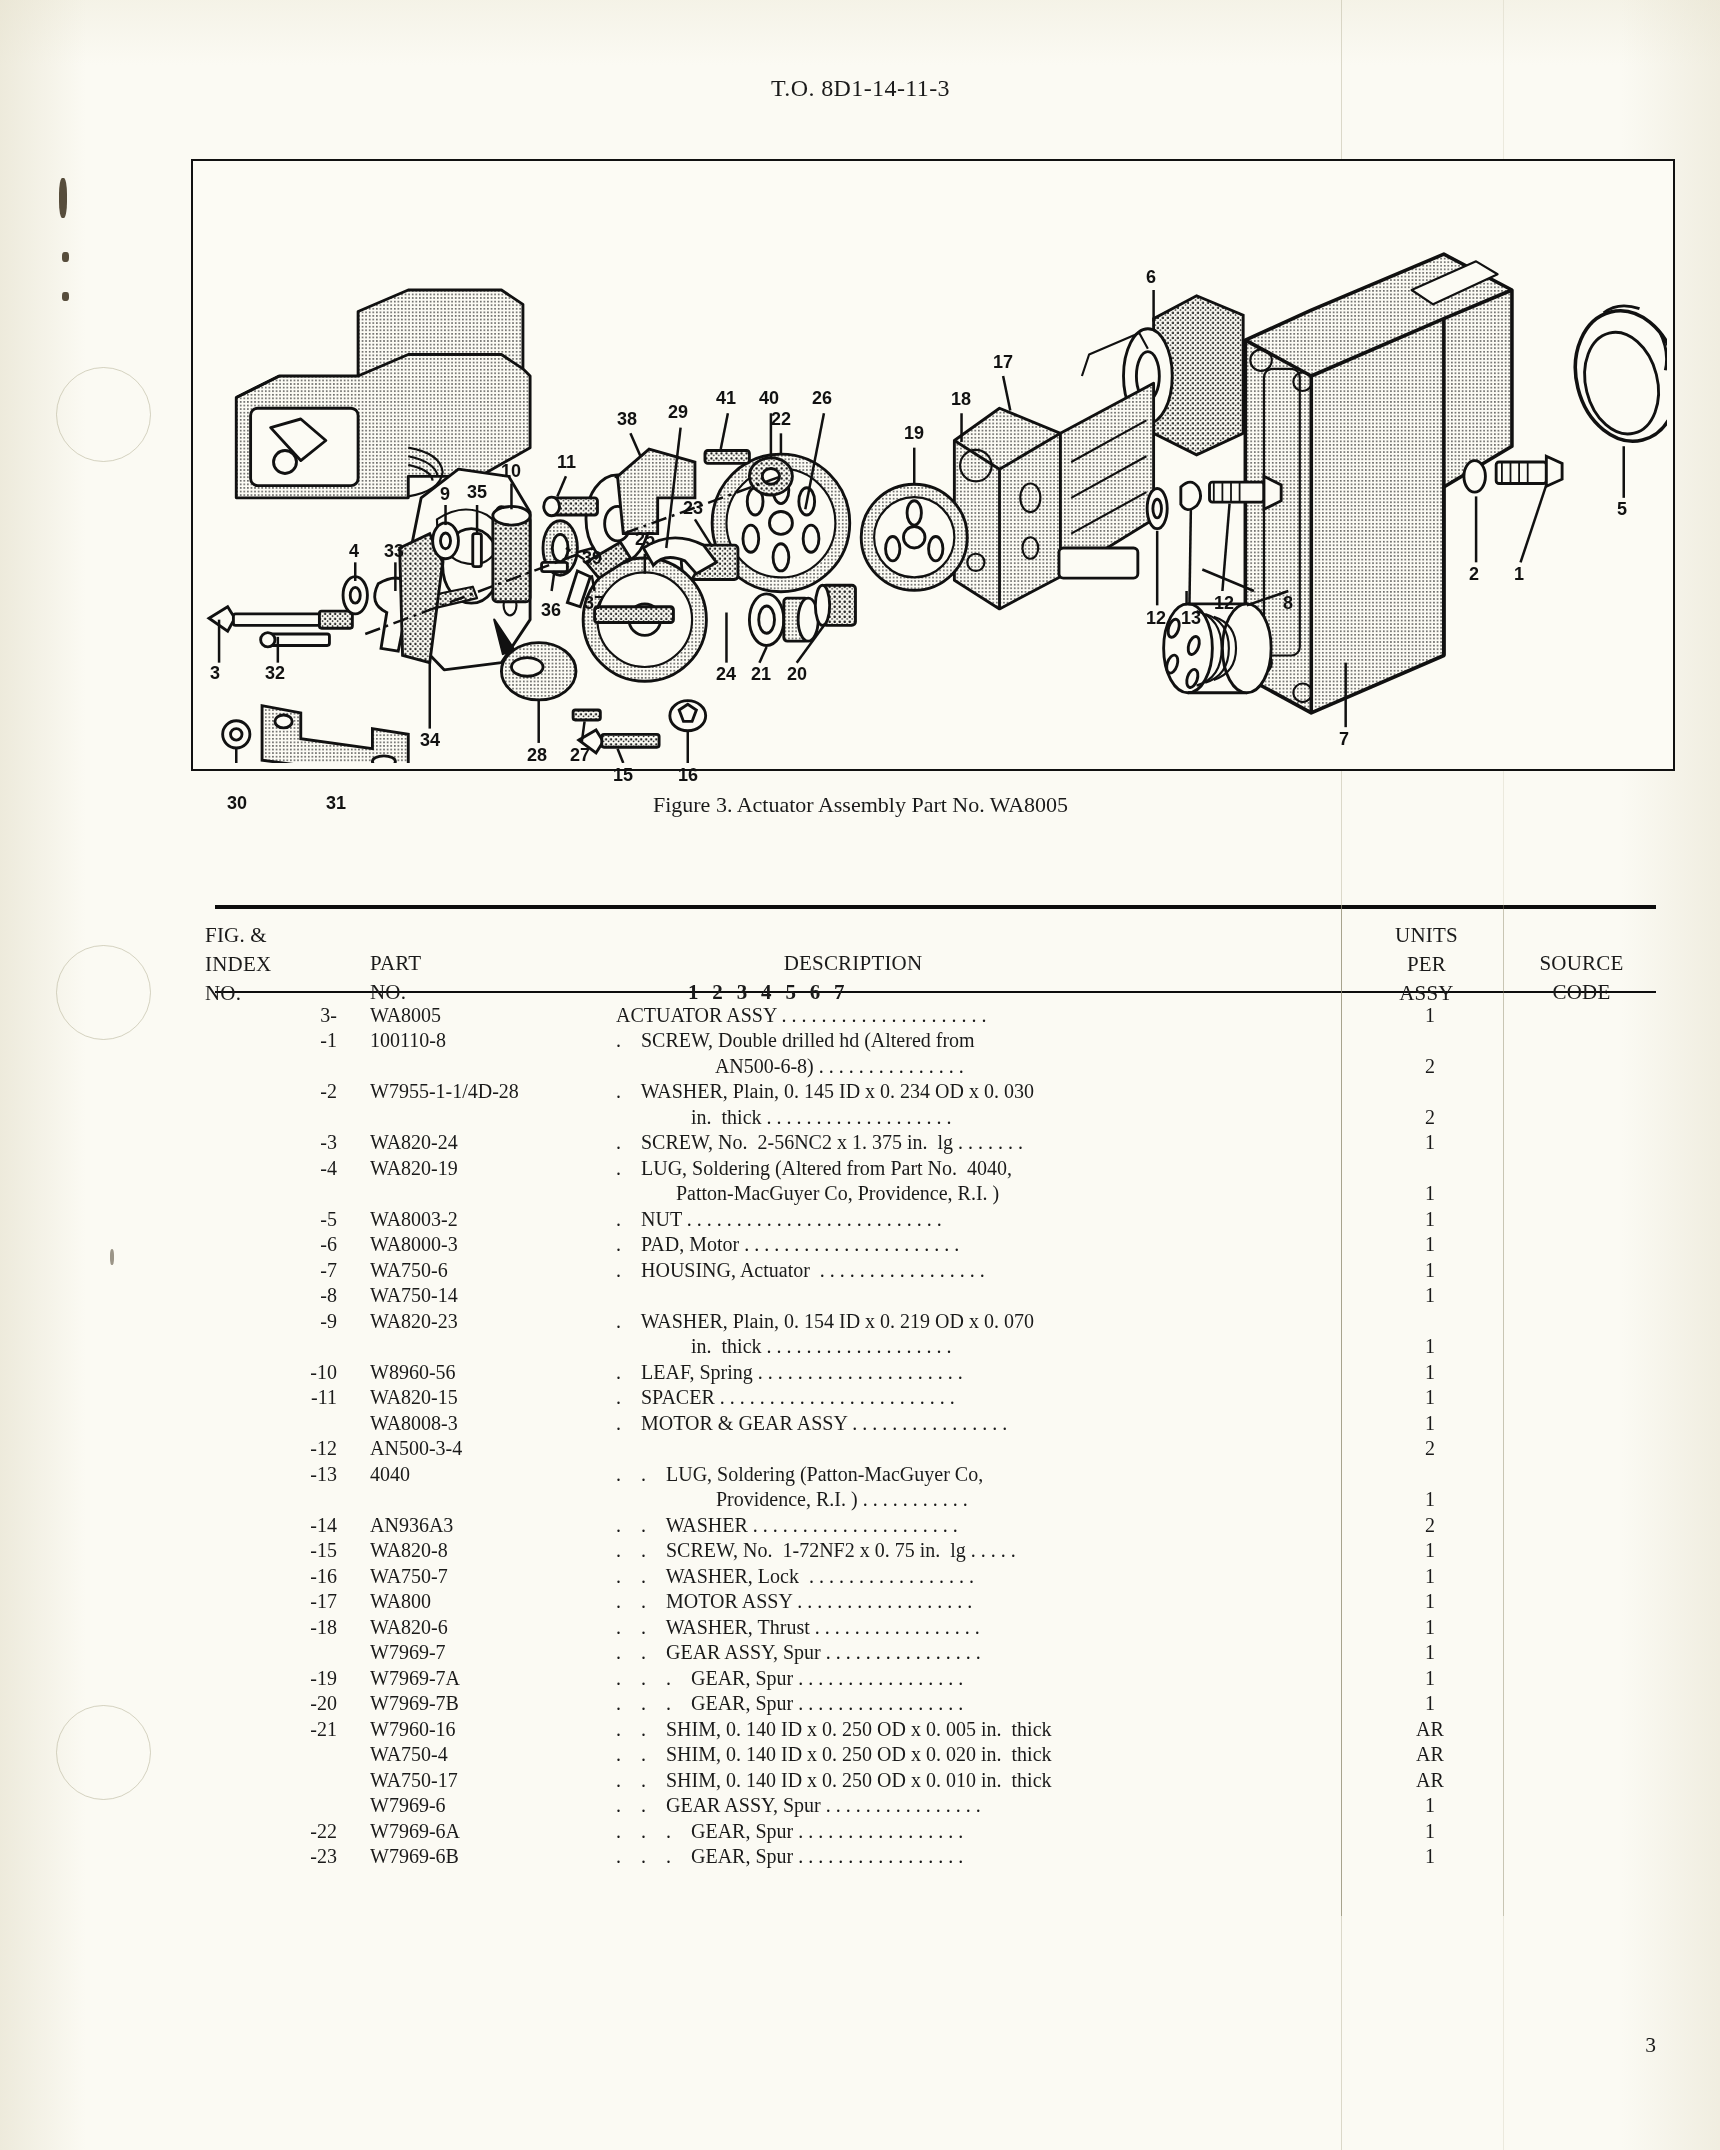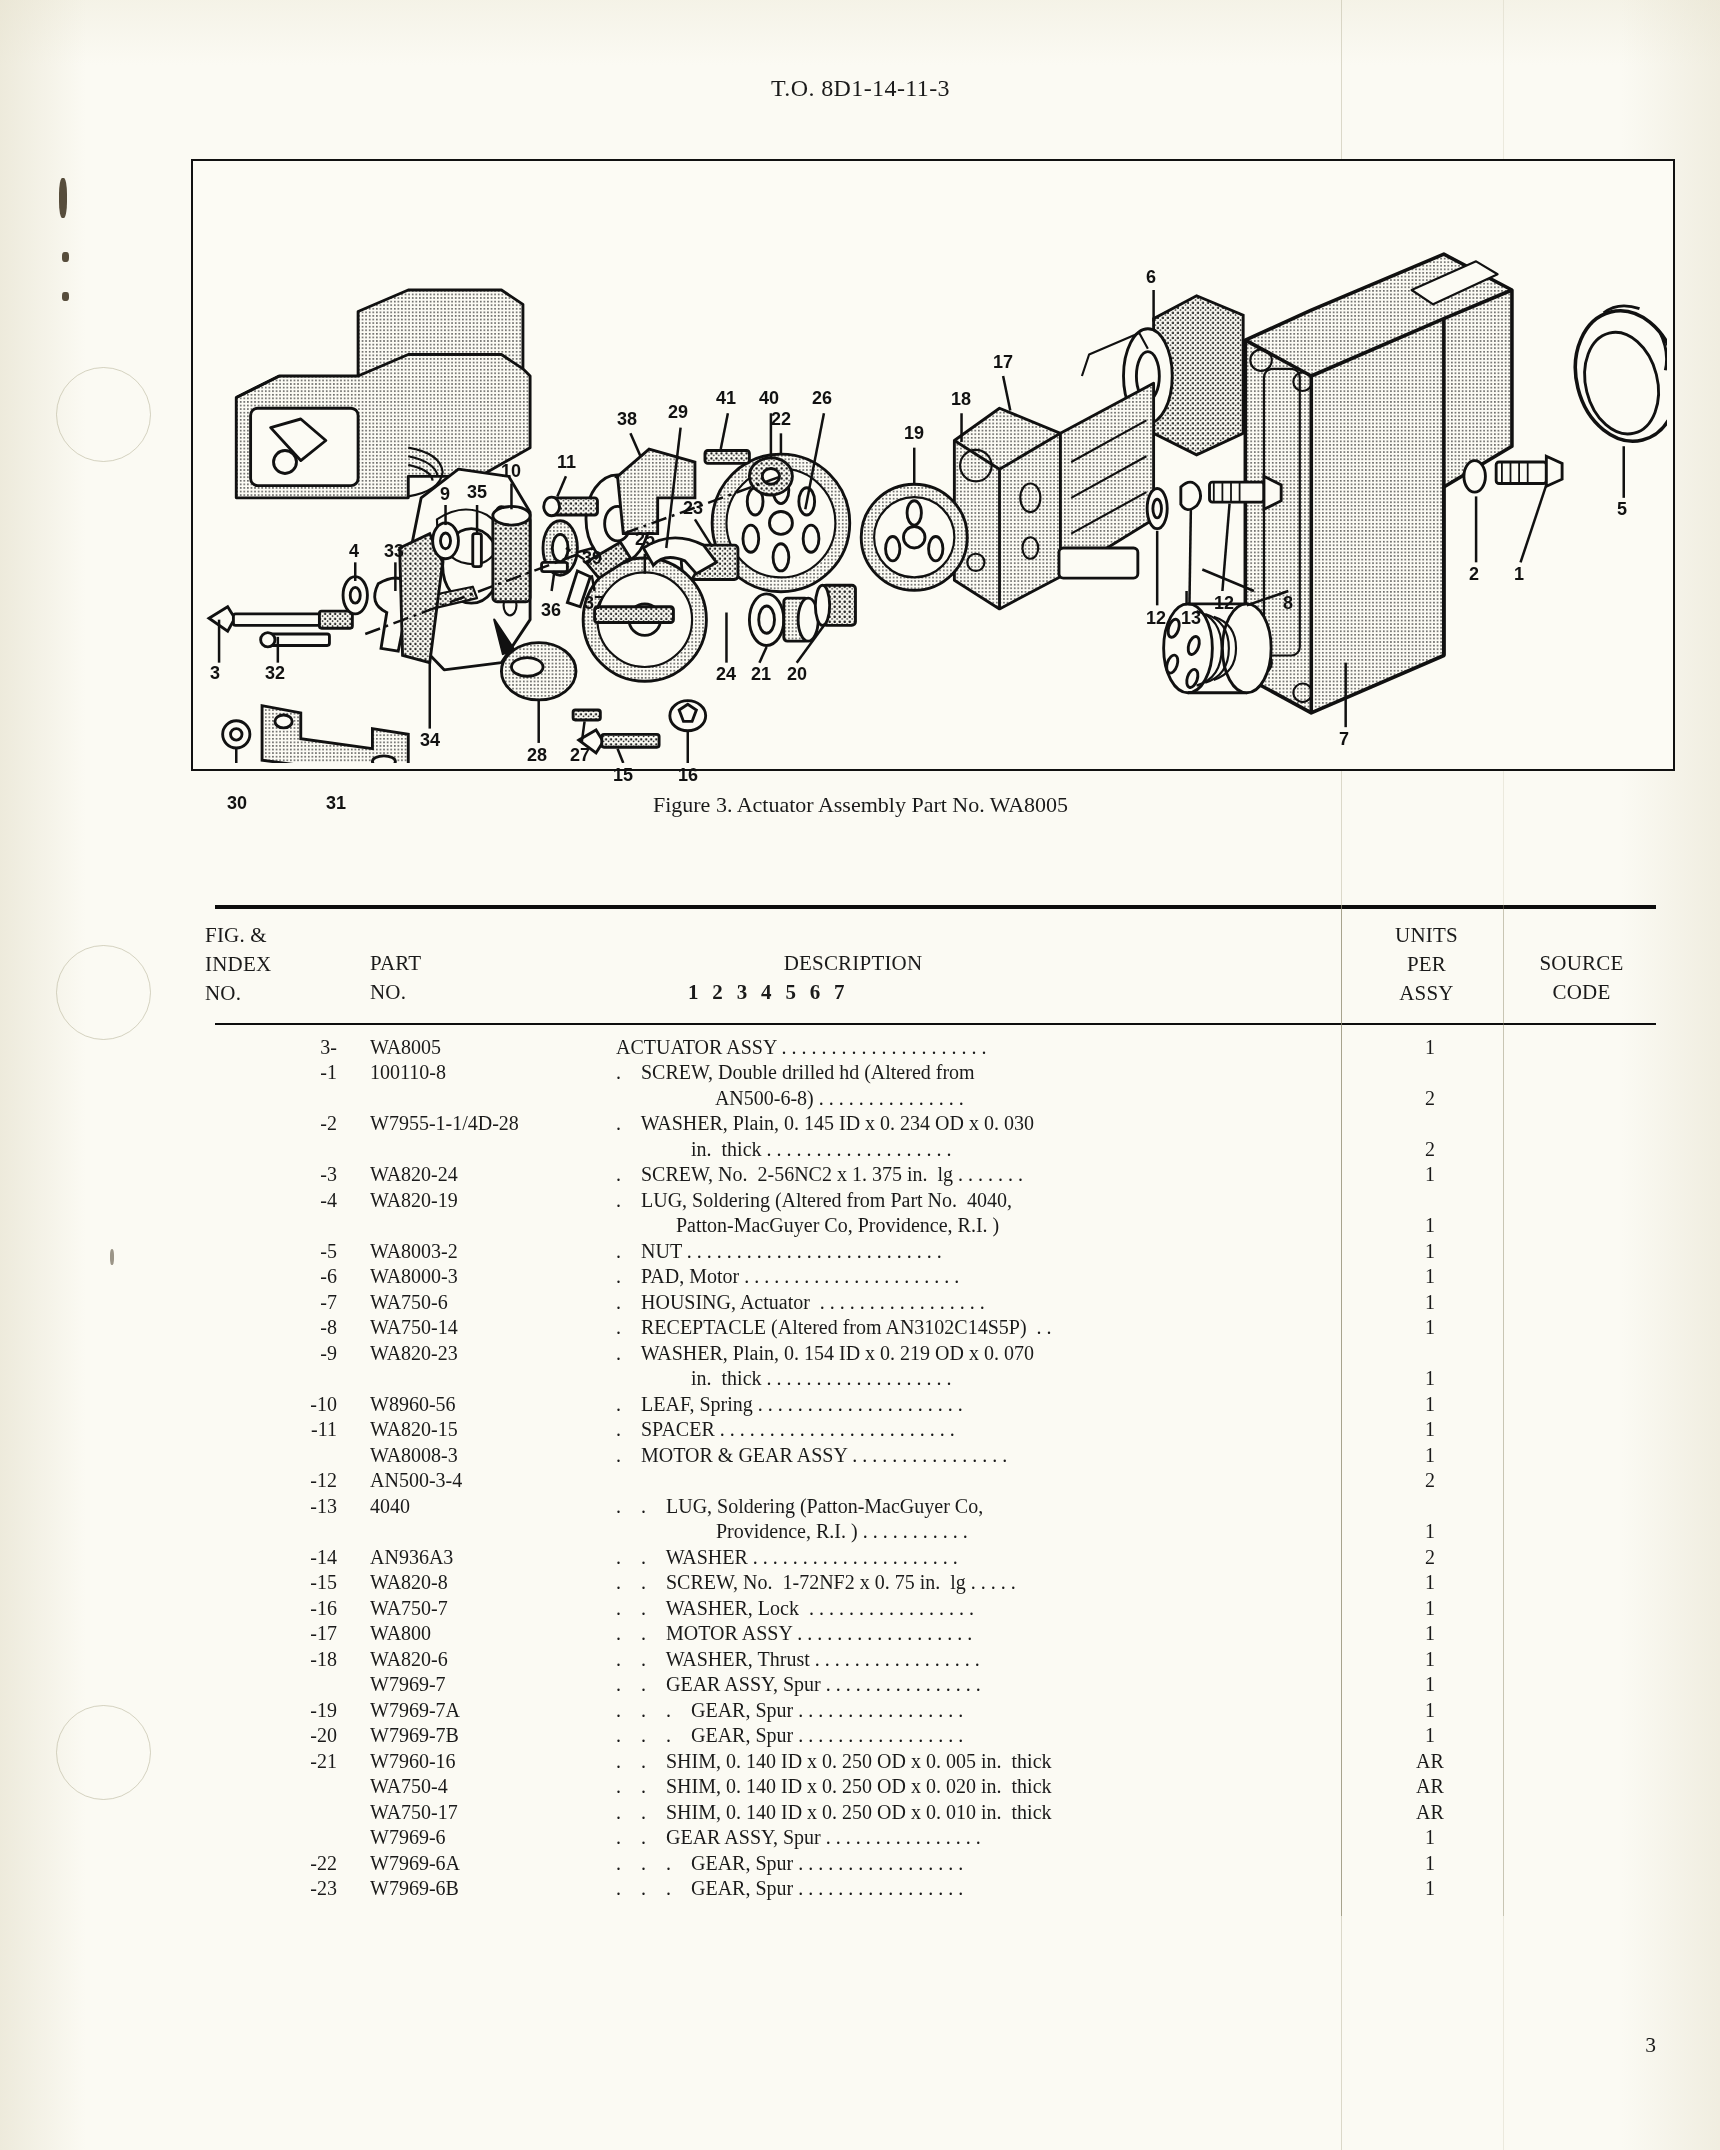--- a/index.html
+++ b/index.html
@@ -43,21 +43,21 @@
   .smudge{position:absolute;background:#3b2f1c;border-radius:40%;opacity:.85;}
   .ring{position:absolute;border:0.7px solid rgba(180,176,150,.55);border-radius:50%;}
 
   
   .parts-table{
     position:absolute;left:215px;top:905px;width:1441px;
     font-size:20px;line-height:1;
   }
   .rule{height:3.6px;background:#0d0d0d;width:100%;}
   .rule.thin{height:2.9px;}
-  .thead{position:relative;height:114px;}
+  .thead{position:relative;height:82px;}
   .th{position:absolute;text-align:center;font-size:21px;letter-spacing:0.2px;}
   .th .l{display:block;height:29px;}
 
   .vrule{position:absolute;width:1.1px;background:rgba(150,145,120,.75);}
 
   .tbody{position:relative;padding-top:11.5px;}
   .trow{position:relative;height:25.5px;}
   .c-index{position:absolute;width:122px;text-align:right;left:0px;}
   .c-part{position:absolute;left:155px;width:237px;text-align:left;}
   .c-desc{position:absolute;left:401px;width:889px;text-align:left;white-space:pre;}
@@ -518,21 +518,20 @@
       <div class="trow">
         <span class="c-index">-7</span>
         <span class="c-part">WA750-6</span>
         <span class="c-desc">.    HOUSING, Actuator  . . . . . . . . . . . . . . . . .</span>
         <span class="c-units">1</span>
         <span class="c-source"></span>
       </div>
       <div class="trow">
         <span class="c-index">-8</span>
         <span class="c-part">WA750-14</span>
-        <span class="c-desc">.    RECEPTACLE (Altered from AN3102C14S5P)  . .</span>
         <span class="c-units">1</span>
         <span class="c-source"></span>
       </div>
       <div class="trow">
         <span class="c-index">-9</span>
         <span class="c-part">WA820-23</span>
         <span class="c-desc">.    WASHER, Plain, 0. 154 ID x 0. 219 OD x 0. 070</span>
         <span class="c-units"></span>
         <span class="c-source"></span>
       </div>

